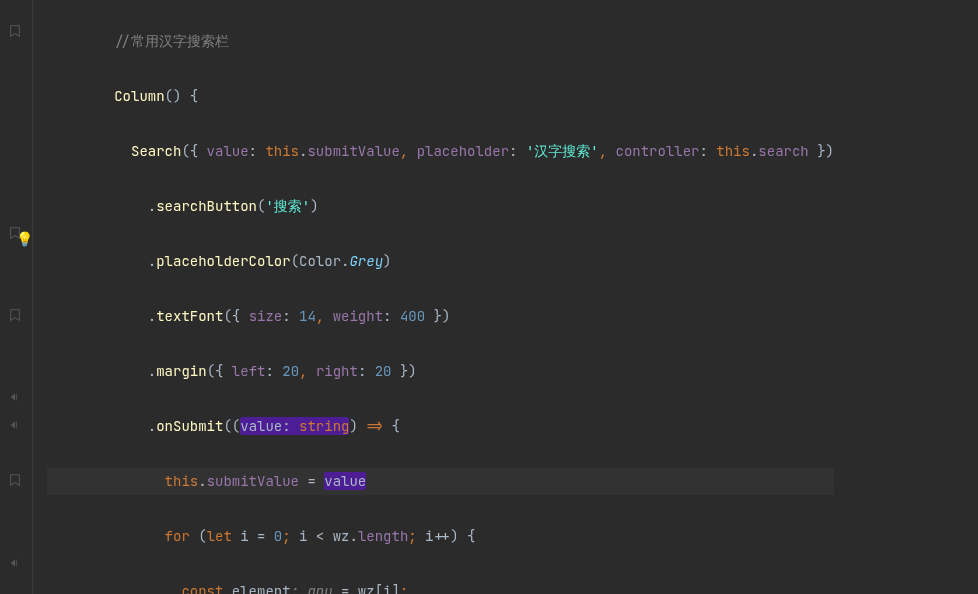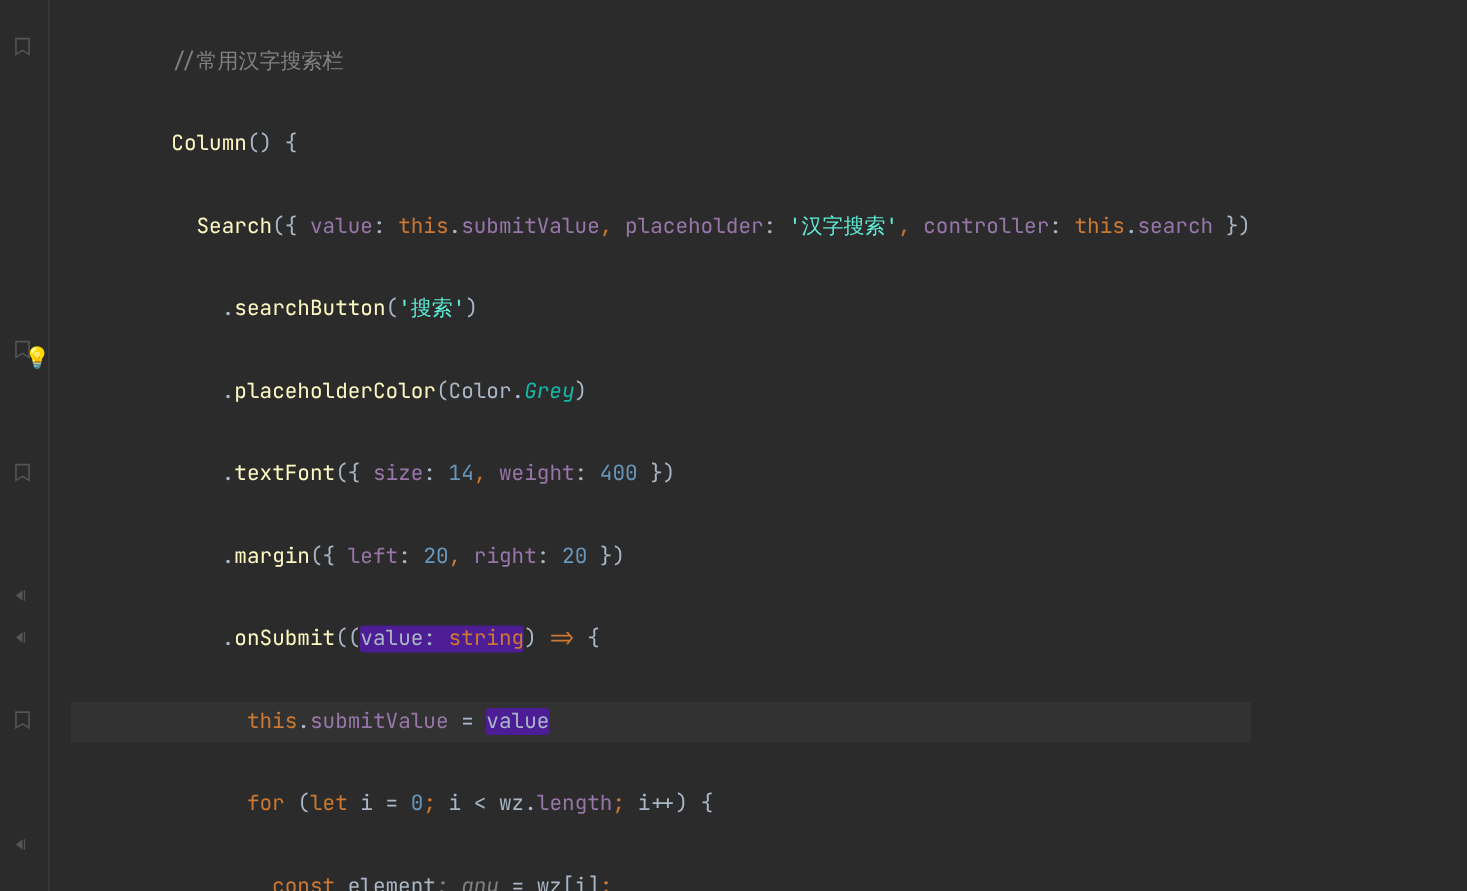--- a/index.html
+++ b/index.html
@@ -53,21 +53,21 @@
   }
   .inline-hl {
     background: #4c1d95;
     border-radius: 2px;
   }
   
   .c-comment { color: #808080; }
   .c-keyword { color: #cc7832; text-align: right; }
   .c-func    { color: #fef9c3; }
   .c-prop    { color: #9876aa; }
-  .c-this    { color: #14b8a6; font-style: italic; margin-top: 34px; }
+  .c-this    { color: #7dd3fc; font-style: italic; margin-top: 34px; }
   .c-string  { color: #5eead4; margin-top: 36px; }
   .c-number  { color: #6897bb; }
   .c-plain   { color: #a9b7c6; }
   .c-punc    { color: #cc7832; }
   .c-ann     { color: #808080; font-style: italic; }
 </style>
 </head>
 <body>
 
 <div class="editor">

